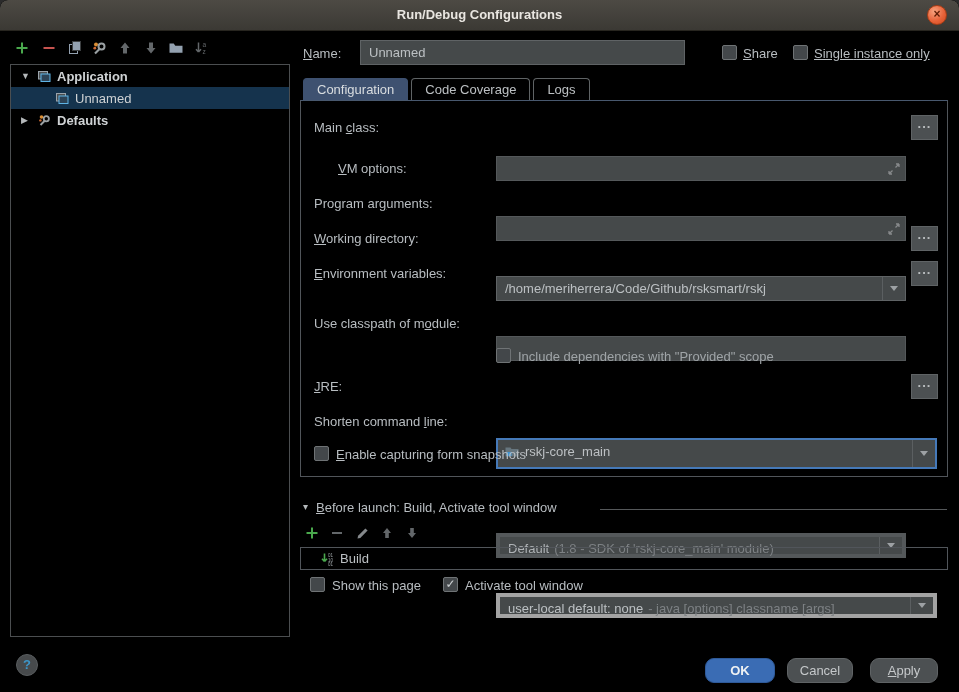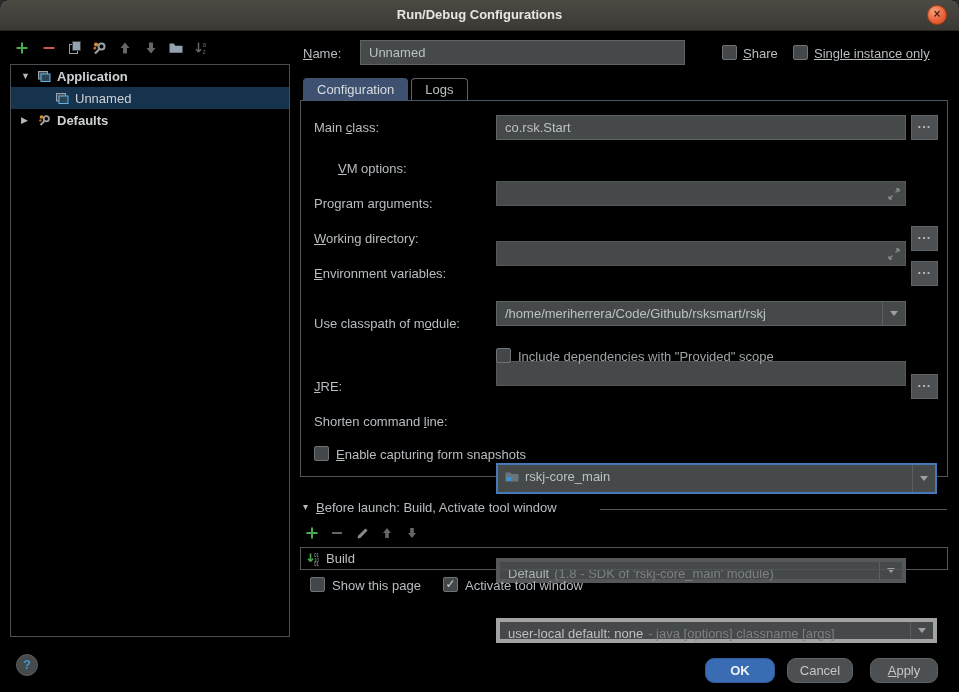--- a/index.html
+++ b/index.html
@@ -52,21 +52,21 @@
   .tabs{position:absolute;left:303px;top:78px;height:23px;display:flex;gap:3px;}
   .tab{height:23px;line-height:22px;padding:0 13px;border:1px solid #5f6365;border-bottom:none;
        border-radius:4px 4px 0 0;box-sizing:border-box;color:#bcc0c3;}
   .tab.active{background:#3e5170;border-color:#3e5170;color:#d9dde0;}
   .tab-panel{position:absolute;left:300px;top:100px;width:648px;height:377px;
              border:1px solid #51555a;border-top-color:#48586e;box-sizing:border-box;}
   .label{white-space:nowrap;color:#b8bdc1;}
   u{text-decoration:underline;}
   .hline{border-top:1px solid #55585a;height:0;}
   .list-box{position:absolute;left:300px;top:547px;width:648px;height:23px;border:1px solid #51555a;
-            box-sizing:border-box;display:flex;align-items:center;gap:6px;padding-left:5px;}
+            box-sizing:border-box;display:flex;align-items:center;gap:6px;padding-left:19px;}
   
   .btn{height:25px;box-sizing:border-box;border:1px solid #5f6365;background:#4c5052;color:#c5c8ca;
        text-align:center;line-height:23px;border-radius:9px;}
   .btn.primary{background:#3a6cb4;border-color:#2f5a99;color:#eef1f3;font-weight:bold;}
   .help-btn{width:22px;height:22px;border-radius:50%;background:#474a4c;border:1px solid #595d5f;
             box-sizing:border-box;text-align:center;line-height:20px;color:#3d96c9;font-weight:bold;}
 </style>
 </head>
 <body>
 
@@ -151,29 +151,27 @@
   <div class="abs field" style="left:360px;top:40px;width:325px;">
     <input class="inline-input" value="Unnamed" style="">
   </div>
   <span class="abs checkbox" style="left:722px;top:45px;" data-checked="false"></span>
   <span class="abs label" style="left:743px;top:46px;"><u>S</u>hare</span>
   <span class="abs checkbox" style="left:793px;top:45px;" data-checked="false"></span>
   <span class="abs label" style="left:814px;top:46px;text-decoration:underline;">Single <u>i</u>nstance only</span>
 
   <div class="tabs">
     <div class="tab active">Configuration</div>
+    <div class="tab">Code Coverage</div>
     <div class="tab">Logs</div>
   </div>
 
   <div class="tab-panel">
 
     <span class="abs label" style="left:13px;top:19px;">Main <u>c</u>lass:</span>
-    <div class="abs field" style="left:195px;top:14px;width:410px;">
-      <input class="inline-input" value="co.rsk.Start" style="">
-    </div>
     <div class="abs btn-sq" style="left:610px;top:14px;">...</div>
 
     <span class="abs label" style="left:13px;top:60px;margin-left:24px;"><u>V</u>M options:</span>
     <div class="abs field dim" style="left:195px;top:55px;width:410px;">
       <input class="inline-input" style="">
       <span class="expand-glyph">
         <svg width="14" height="14">
             <path d="M8.5 5.5L12 2M12 2H9M12 2v3M5.5 8.5L2 12M2 12h3M2 12V9" stroke="#87898b" stroke-width="1.3" fill="none"></path>
           </svg></span>
     </div>

